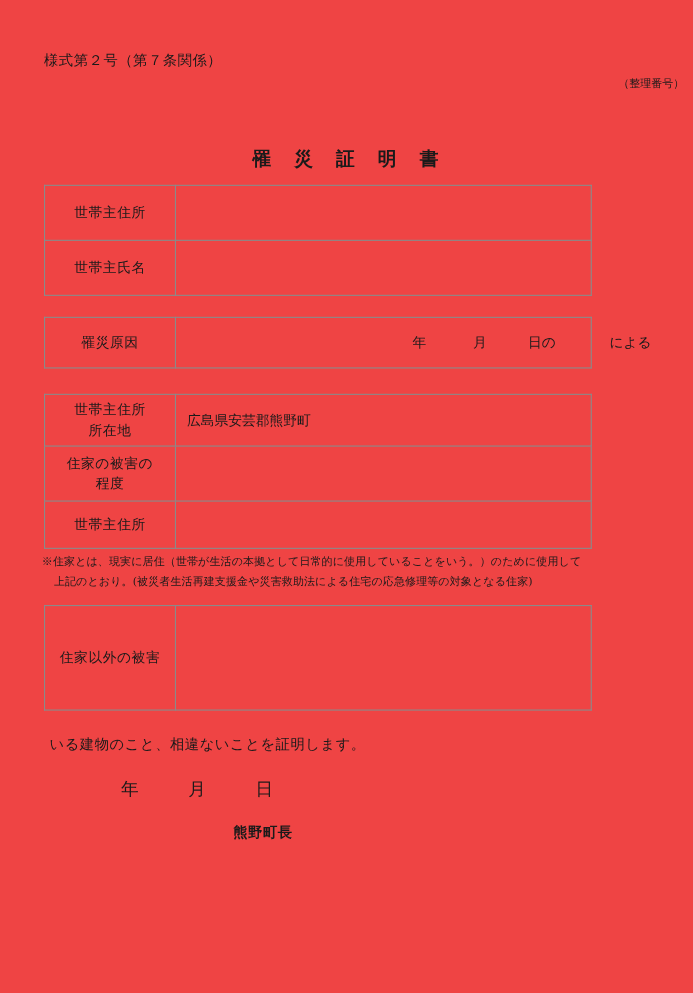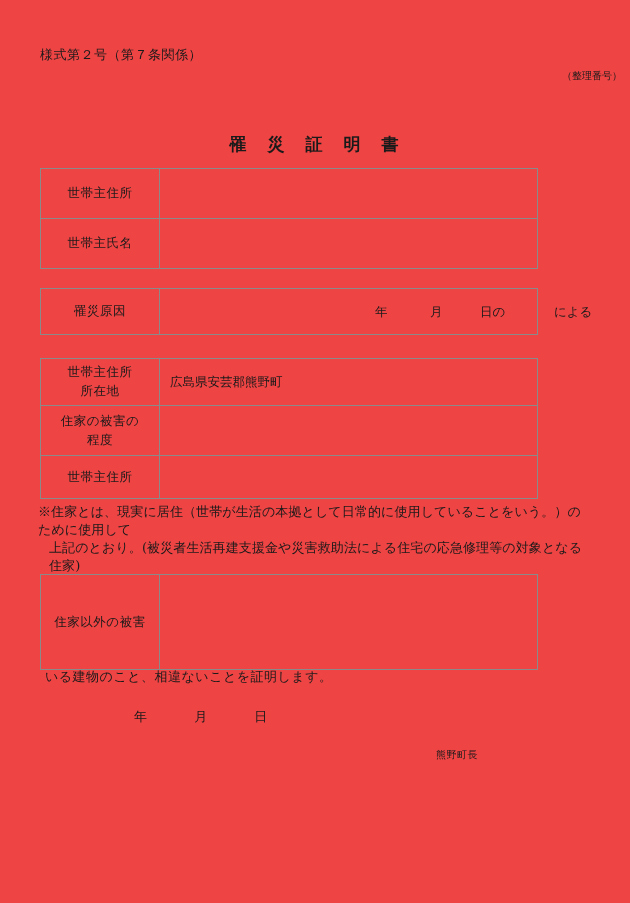--- a/index.html
+++ b/index.html
@@ -80,21 +80,21 @@
   #tbl-household td { height: 49px; }
 
   #tbl-cause { top: 288px; }
   #tbl-cause td { height: 45px; text-align: center; }
 
   #tbl-house { top: 358px; }
   #tbl-house tr.r1 td { height: 46px; }
   #tbl-house tr.r2 td { height: 49px; margin-left: 42px; }
   #tbl-house tr.r3 td { height: 42px; }
 
-  #tbl-other { top: 574px; padding-left: 30px; }
+  #tbl-other { top: 550px; padding-left: 30px; }
   #tbl-other td { height: 94px; }
 
   
   .cause-line {
     position: relative;
     height: 100%;
     width: 100%;
   }
   .cause-line span {
     position: absolute;
@@ -106,52 +106,52 @@
   .cz-year  { left: 205px; }
   .cz-month { left: 260px; }
   .cz-day   { left: 310px; }
   .cz-by    { left: 384px; }
 
   
   .note {
     left: 38px;
     top: 503px;
     width: 552px;
-    font-size: 13px;
+    font-size: 10px;
     line-height: 18px;
     letter-spacing: 0.1px;
   }
   .note .l2 { padding-left: 11px; display: block; }
 
   
   .certify {
     left: 45px;
     top: 668px;
     font-size: 13px;
     letter-spacing: 0.5px;
     white-space: nowrap;
   }
   .date-line {
     left: 110px;
     top: 708px;
-    font-size: 13px;
-    white-space: nowrap;
-    margin-left: 24px;
+    font-size: 16px;
+    white-space: nowrap;
   }
   .date-line span { display: inline-block; }
   .date-line .d-year  { width: 56px; }
   .date-line .d-month { width: 56px; }
   .signer {
     left: 0;
     top: 748px;
     width: 478px;
-    text-align: right;
-    font-size: 10px;
-    letter-spacing: 0.5px;
-    white-space: nowrap;
+    text-align: center;
+    font-size: 13px;
+    letter-spacing: 0.5px;
+    white-space: nowrap;
+    font-weight: bold;
   }
 </style>
 </head>
 <body>
 
 <div class="page">
 
   <div class="abs form-number">様式第２号（第７条関係）</div>
 
   <div class="abs ref-number">（整理番号）</div>

